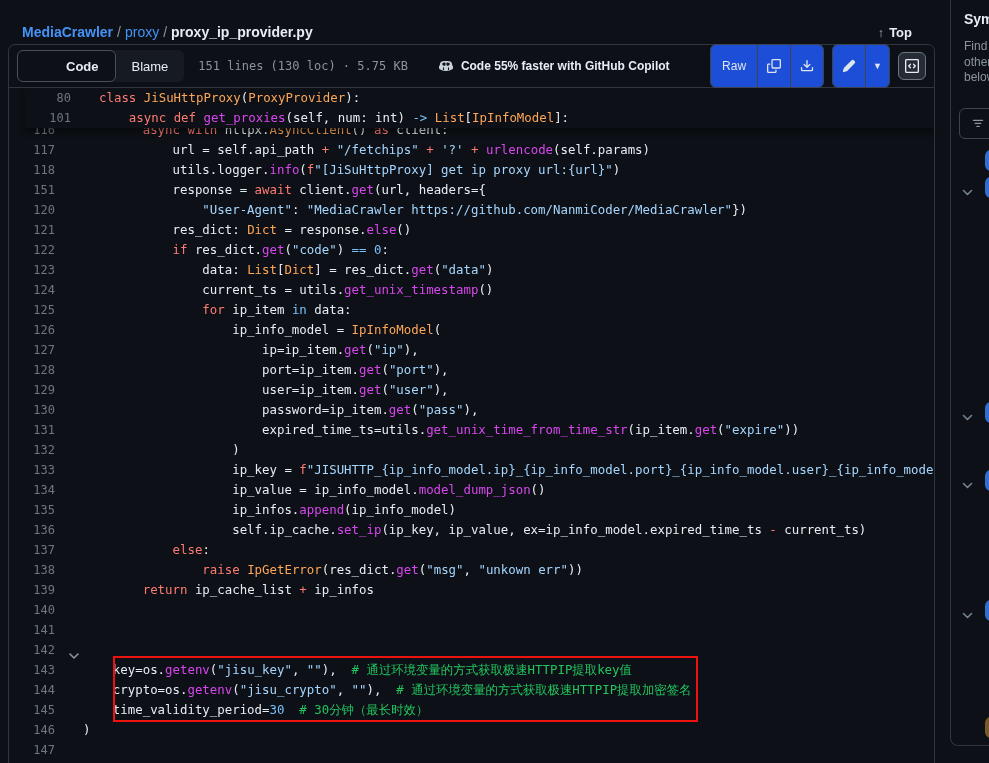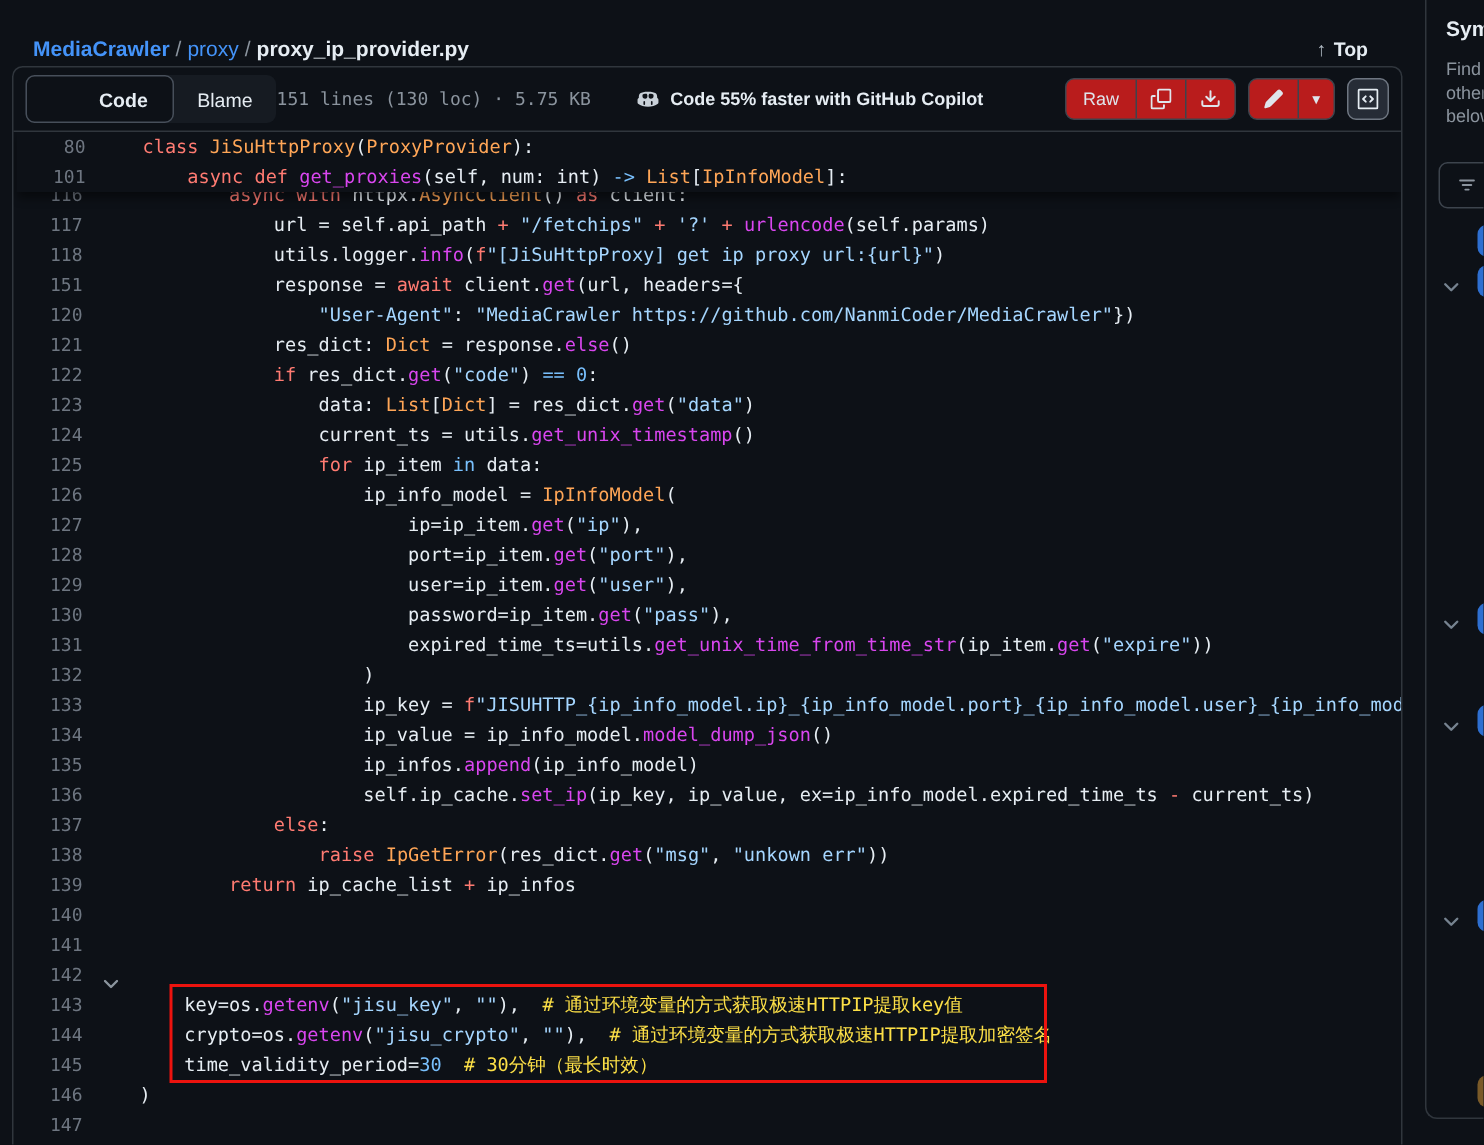--- a/index.html
+++ b/index.html
@@ -24,40 +24,40 @@
   
   #card {
     position:absolute; left:8px; top:44px; width:927px; height:725px;
     border:1px solid #30363d; border-radius:7px 7px 0 0; background:#0d1117;
   }
   #toolbar { position:relative; height:43px; border-bottom:1px solid #30363d; display:flex; align-items:center; padding:0 8px; }
   .seg { display:flex; background:#161b22; border-radius:6px; height:32px; align-items:stretch; }
   .seg-btn { display:flex; align-items:center; justify-content:center; font-size:13px; cursor:pointer; border-radius:6px; padding:0 16px; }
   .seg-btn.sel { background:#0d1117; border:1px solid #474f5a; font-weight:600;padding-left:48px; }
   .seg-btn.unsel { color:#e6edf3; font-weight:500; }
-  #meta { font-size:12px; color:#8b949e; white-space:nowrap; }
+  #meta { margin-left:14px; font-size:12px; color:#8b949e; white-space:nowrap; }
   #copilot { margin-left:30px; display:flex; align-items:center; gap:7px; font-size:12px; font-weight:600; color:#e6edf3; white-space:nowrap; cursor:pointer; }
   #tb-right { margin-left:auto; display:flex; gap:8px; align-items:center; }
-  .btn-group { display:flex; border:1px solid #3d444d; border-radius:6px; overflow:hidden; height:28px; background:#b91c1c; }
+  .btn-group { display:flex; border:1px solid #3d444d; border-radius:6px; overflow:hidden; height:44px; background:#1d4ed8; }
   .gbtn { display:flex; align-items:center; justify-content:center; padding:0 9px; cursor:pointer; border-left:1px solid #3d444d; color:#dfe5ec; }
   .gbtn:first-child { border-left:none; }
   .gbtn.txt { font-size:12px; font-weight:500; padding:0 11px; }
   .sq-btn { width:28px; height:28px; border:1px solid #6e7681; background:#262c36; border-radius:6px; display:flex; align-items:center; justify-content:center; cursor:pointer; color:#e6edf3; }
   svg.oct { display:block; }
 
   
   #codearea { position:relative; height:680px; overflow:hidden; }
   #rows { position:absolute; left:0; top:32px; right:0; z-index:1; }
-  #sticky { position:absolute; left:2px; top:0; right:0; height:40px; z-index:5; background:#0d1117; box-shadow:0 4px 6px rgba(0,0,0,0.45); }
+  #sticky { position:absolute; left:16px; top:0; right:0; height:40px; z-index:5; background:#0d1117; box-shadow:0 4px 6px rgba(0,0,0,0.45); }
   .code-row { position:relative; display:flex; height:20px; line-height:20px; font-size:12.4px; font-family:"DejaVu Sans Mono", monospace; }
   .lnum { width:46px; flex:none; text-align:right; color:#6e7681; font-size:12px; cursor:pointer; }
-  .ltext { white-space:pre; margin-left:38px; }
+  .ltext { white-space:pre; margin-left:28px; }
   .gutchev { position:absolute; left:60px; top:6px; cursor:pointer; }
   .tk-k{color:#ff7b72} .tk-t{color:#ffa657} .tk-f{color:#d946ef}
-  .tk-s{color:#a5d6ff} .tk-c{color:#79c0fd} .tk-m{color:#fde047} .tk-d{color:#e6edf3}
+  .tk-s{color:#a5d6ff} .tk-c{color:#79c0fd} .tk-m{color:#22c55e} .tk-d{color:#e6edf3}
   #annotation-box { position:absolute; left:104px; top:568px; width:585px; height:66px; border:2px solid #ec130e; z-index:4; pointer-events:none; }
 
   
   #panel {
     position:absolute; left:950px; top:0; width:230px; height:746px;
     border-left:1px solid #30363d; border-bottom:1px solid #30363d;
     border-bottom-left-radius:8px; background:#0d1117;
   }
   #panel-title { position:absolute; left:13px; top:11px; font-size:14px; font-weight:700; white-space:nowrap; }
   #panel-desc { position:absolute; left:13px; top:39px; font-size:12px; line-height:15.5px; color:#8b949e; }

